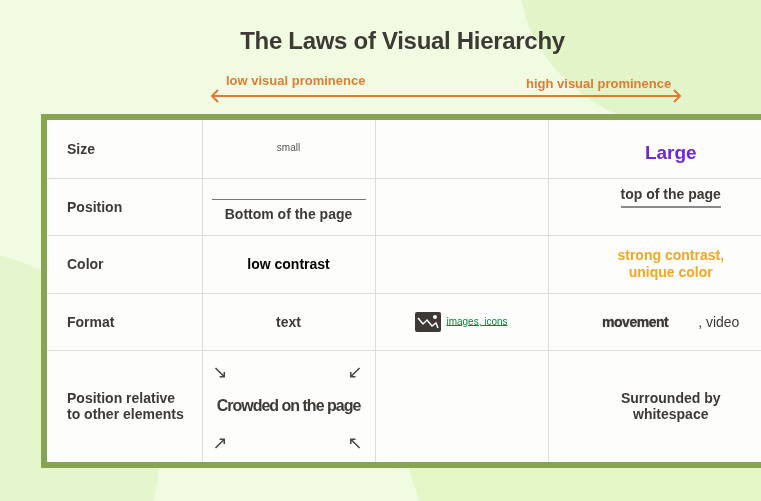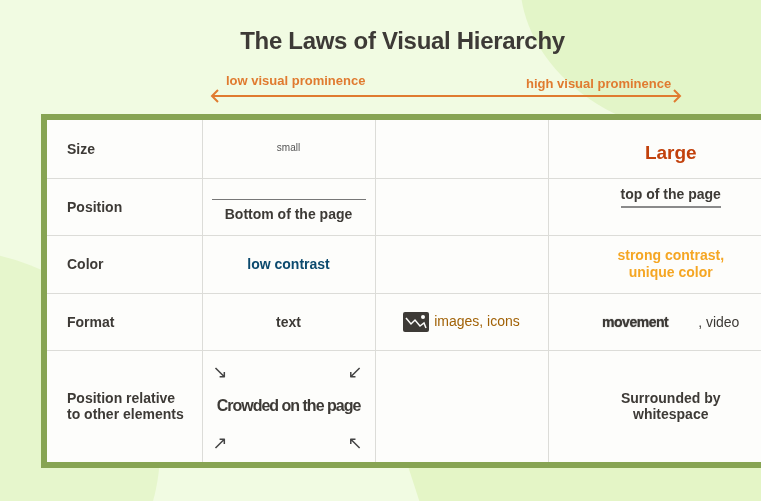--- a/index.html
+++ b/index.html
@@ -59,32 +59,32 @@
   td:first-child { border-left: none; text-align: left; padding-left: 20px; }
   td:last-child { border-right: none; }
   .col-label { width: 155px; }
   .col-low { width: 173px; }
   .col-mid { width: 173px; }
   .row-size { height: 58px; }
   .row-pos { height: 57px; }
   .row-color { height: 58px; }
   .row-format { height: 57px; }
   .small-text { font-size: 10px; font-weight: normal; color: #555; position: relative; top: -3px; }
-  .large-text { font-size: 19px; font-weight: bold; color: #c2410c; position: relative; top: 4px; }
+  .large-text { font-size: 19px; font-weight: bold; color: #6d28d9; position: relative; top: 4px; }
   .bottom-wrap { position: relative; top: 4px; }
   .bottom-line { width: 154px; height: 1px; background: #777; margin: 0 auto 6px; }
   .top-wrap { display: inline-block; position: relative; top: -10px; }
   .top-line { height: 2px; background: #8a8a8a; margin-top: 4px; }
-  .low-contrast { color: #0c4a6e; }
+  .low-contrast { color: #000000; }
   .strong-contrast { color: #f5a623; line-height: 17px; }
   .img-icon {
     display: inline-block; vertical-align: middle; margin-right: 5px;
     width: 26px; height: 20px;
   }
-  .fmt-mid { font-weight: normal; color: #a16207; font-size: 14px; }
+  .fmt-mid { font-weight: normal; color: #15803d; font-size: 10px; text-decoration: underline; }
   .movement { font-weight: bold; text-shadow: 0 0 1px #555; letter-spacing: -0.5px; }
   .video { font-weight: normal; margin-left: 30px; }
   .crowded { font-size: 16px; letter-spacing: -1px; font-weight: bold; }
   .corner-arrow { position: absolute; font-size: 18px; font-weight: normal; color: #444; line-height: 1; }
   .ca-tl { left: 10px; top: 12px; }
   .ca-tr { right: 12px; top: 12px; }
   .ca-bl { left: 10px; bottom: 10px; }
   .ca-br { right: 12px; bottom: 10px; }
   .relative-label { line-height: 16px; margin-top: 40px; }
   .surround { line-height: 16px; }

